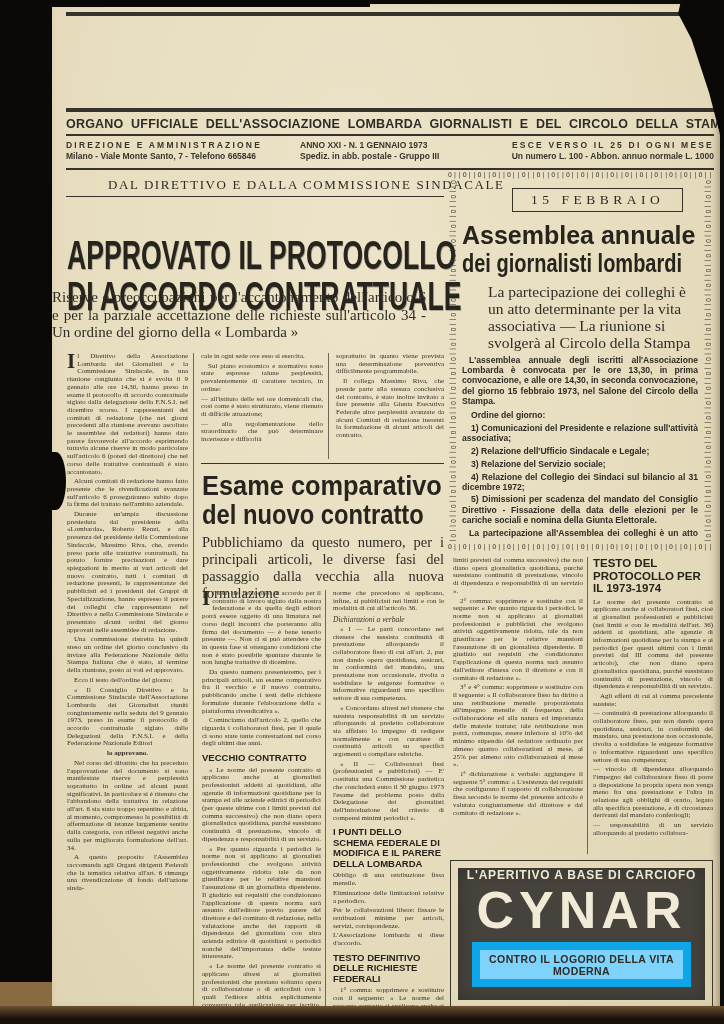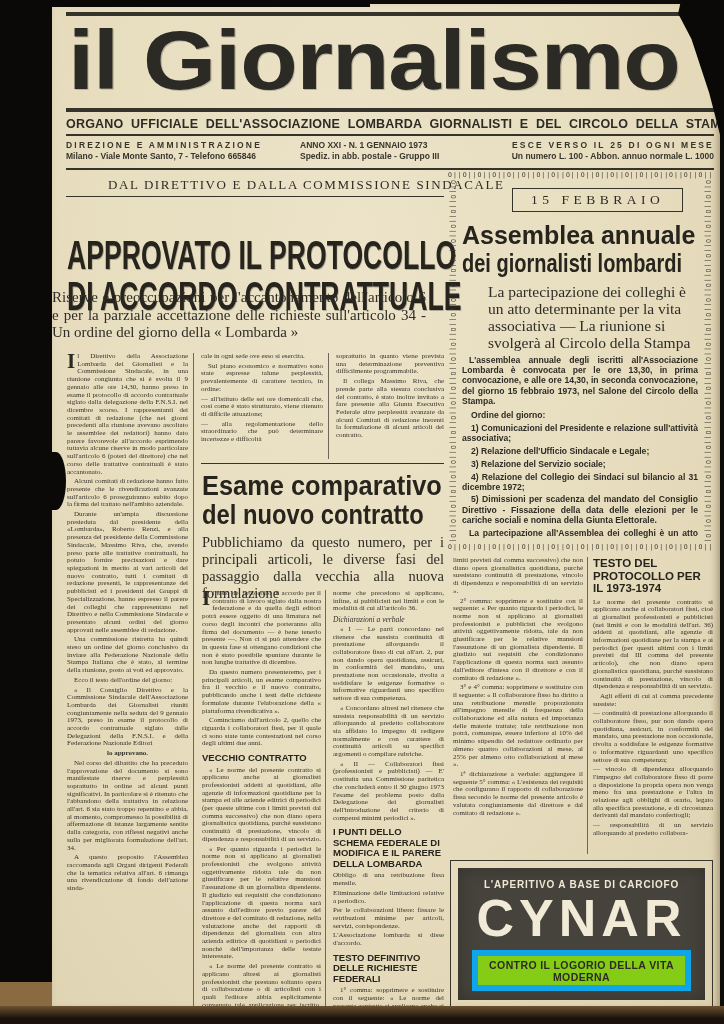--- a/index.html
+++ b/index.html
@@ -66,39 +66,36 @@
   .kbox{border:1.5px solid #36332c;display:inline-block;padding:3px 18px;font-size:13.5px;
         letter-spacing:4.5px;color:#2d2b24;}
   .asm-body{font-family:"Liberation Sans",sans-serif;font-weight:bold;font-size:8.6px;line-height:10.2px;
             text-align:justify;color:#2e2c26;overflow:hidden;}
   .asm-body p{margin:0 0 4px 0;}
   .asm-deck{font-size:15.5px;line-height:17px;color:#2f2d27;}
   
   .ad-frame{border:1.5px solid #3a362e;padding:7px;}
   .ad-inner{background:#46433c;height:100%;box-sizing:border-box;text-align:center;
             box-shadow:inset 0 0 18px rgba(0,0,0,.25);}
-  .ad-top{font-family:"Liberation Sans",sans-serif;font-weight:bold;font-size:10px;letter-spacing:.8px;
-          color:#eee8d4;padding-top:11px;}
+  .ad-top{font-family:"Liberation Sans",sans-serif;font-weight:bold;font-size:12px;letter-spacing:.8px;
+          color:#eee8d4;}
   .ad-brand{font-family:"Liberation Sans",sans-serif;font-weight:900;font-size:52px;line-height:52px;
             letter-spacing:5px;color:#f0ead7;margin-top:2px;}
-  .ad-strip{margin:6px 14px 0 14px;background:#84cc16;border:6px solid #0ea5e9;
+  .ad-strip{margin:6px 14px 0 14px;background:#7dd3fc;border:8px solid #0ea5e9;
             font-family:"Liberation Sans",sans-serif;font-weight:bold;font-size:10.5px;letter-spacing:.4px;
             color:#2e2b25;padding:2.5px 0;}
 </style>
 </head>
 <body>
 
 <div id="stage">
 
   <div class="paper">
 
     <div class="abs rule" style="left:14px;top:8px;width:648px;height:4px;"></div>
-    <div class="abs" style="left:16px;top:13px;width:650px;height:88px;overflow:hidden;">
-      <span class="m-title">il Giornalismo</span>
-    </div>
     <div class="abs rule" style="left:14px;top:104px;width:648px;height:4px;"></div>
     <div class="abs m-sub" style="left:14px;top:113px;width:648px;">ORGANO UFFICIALE DELL'ASSOCIAZIONE LOMBARDA GIORNALISTI E DEL CIRCOLO DELLA STAMPA</div>
     <div class="abs rule" style="left:14px;top:130px;width:648px;height:1.5px;"></div>
     <div class="abs info info-row" style="left:14px;top:136px;width:648px;">
       <div style="width:230px;">
         <div class="sp">DIREZIONE E AMMINISTRAZIONE</div>
         <div>Milano - Viale Monte Santo, 7 - Telefono 665846</div>
       </div>
       <div style="width:200px;text-align:left;">
         <div>ANNO XXI - N. 1 GENNAIO 1973</div>

